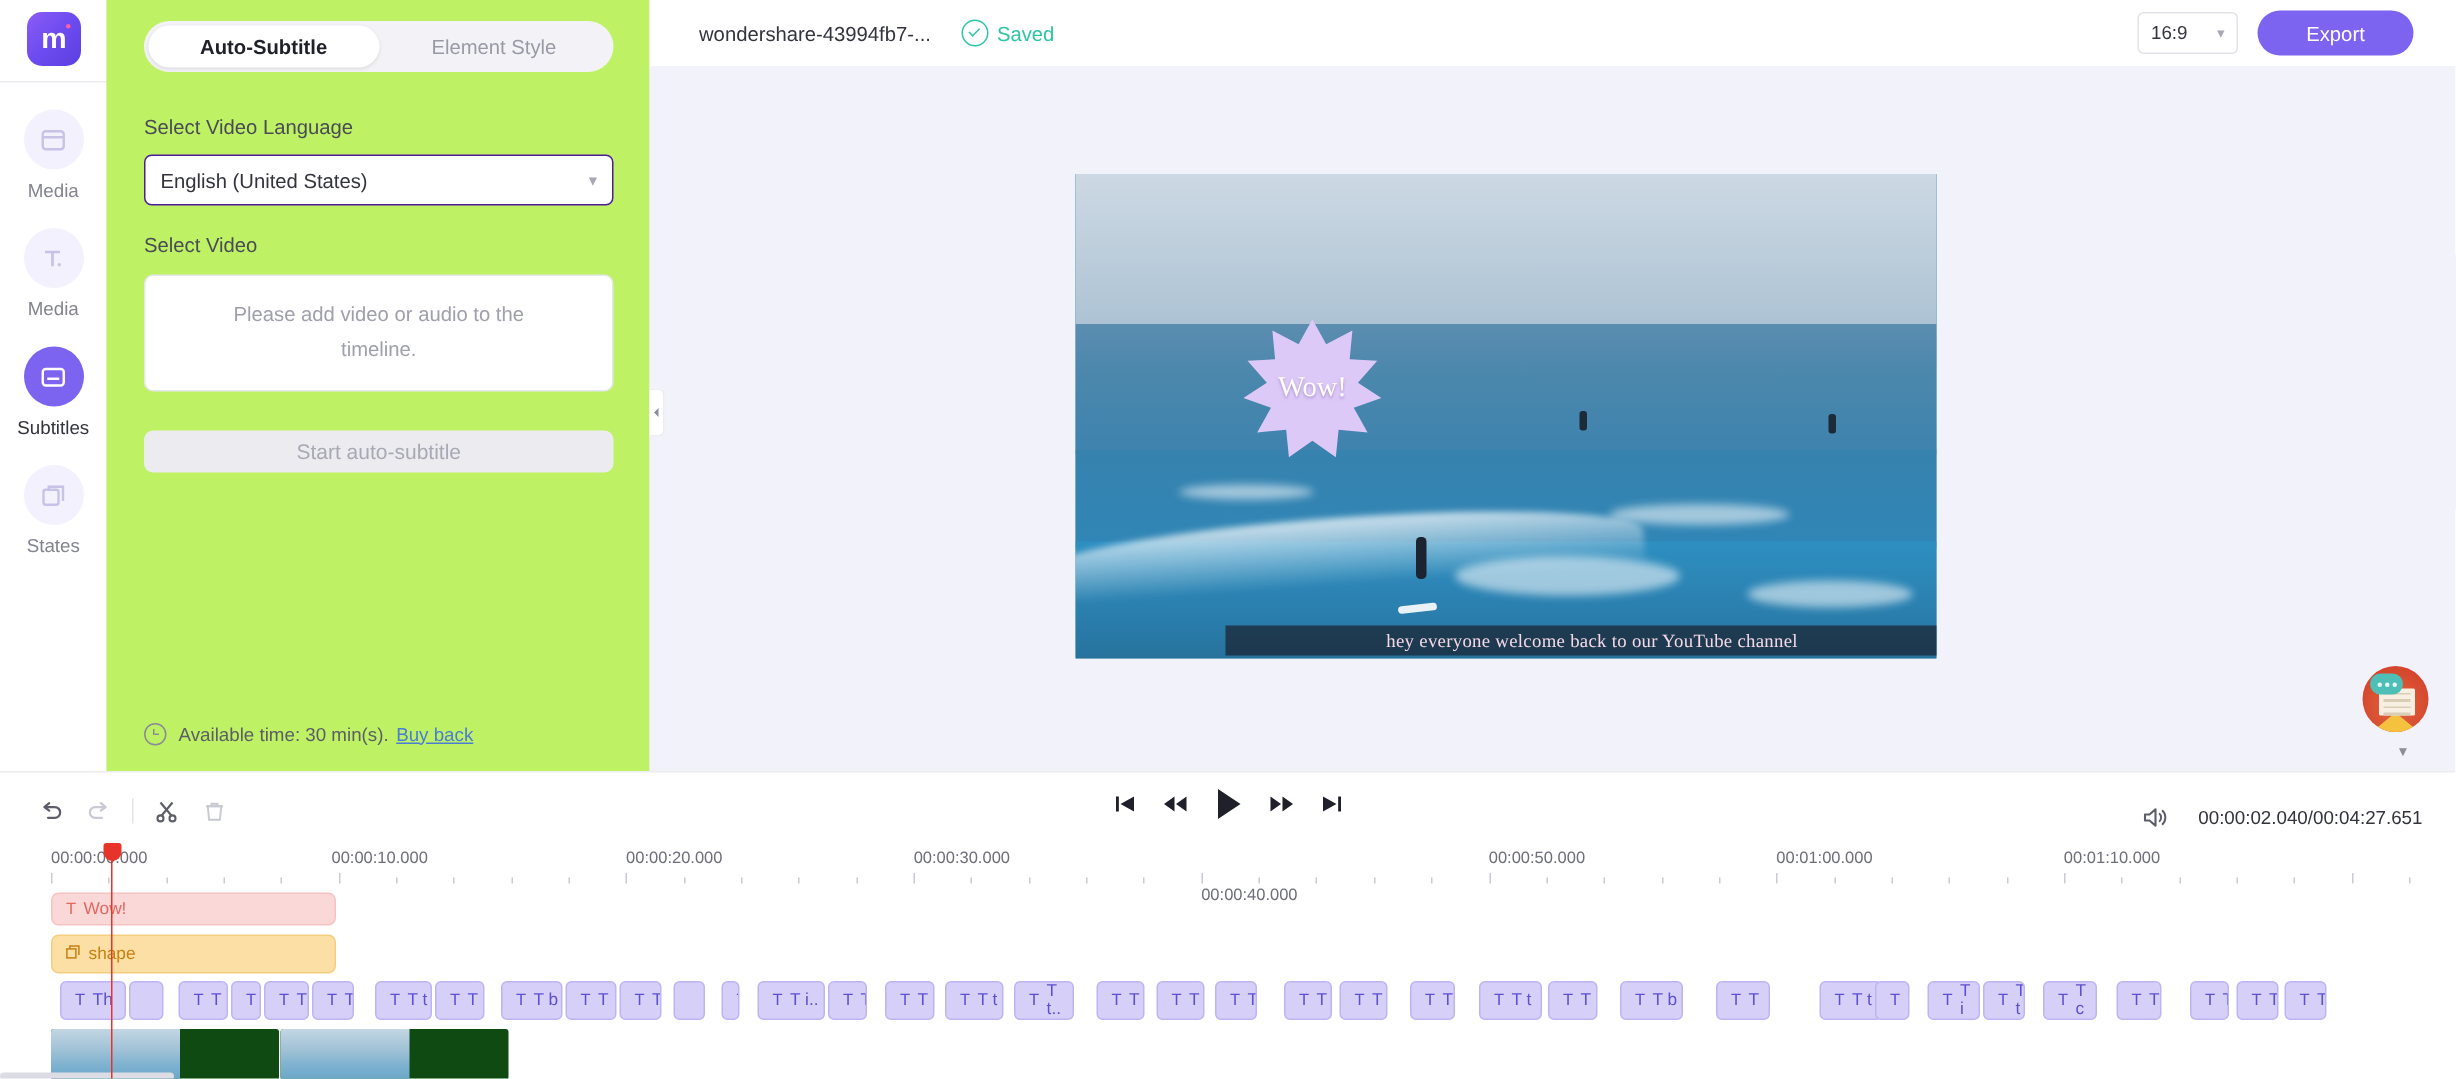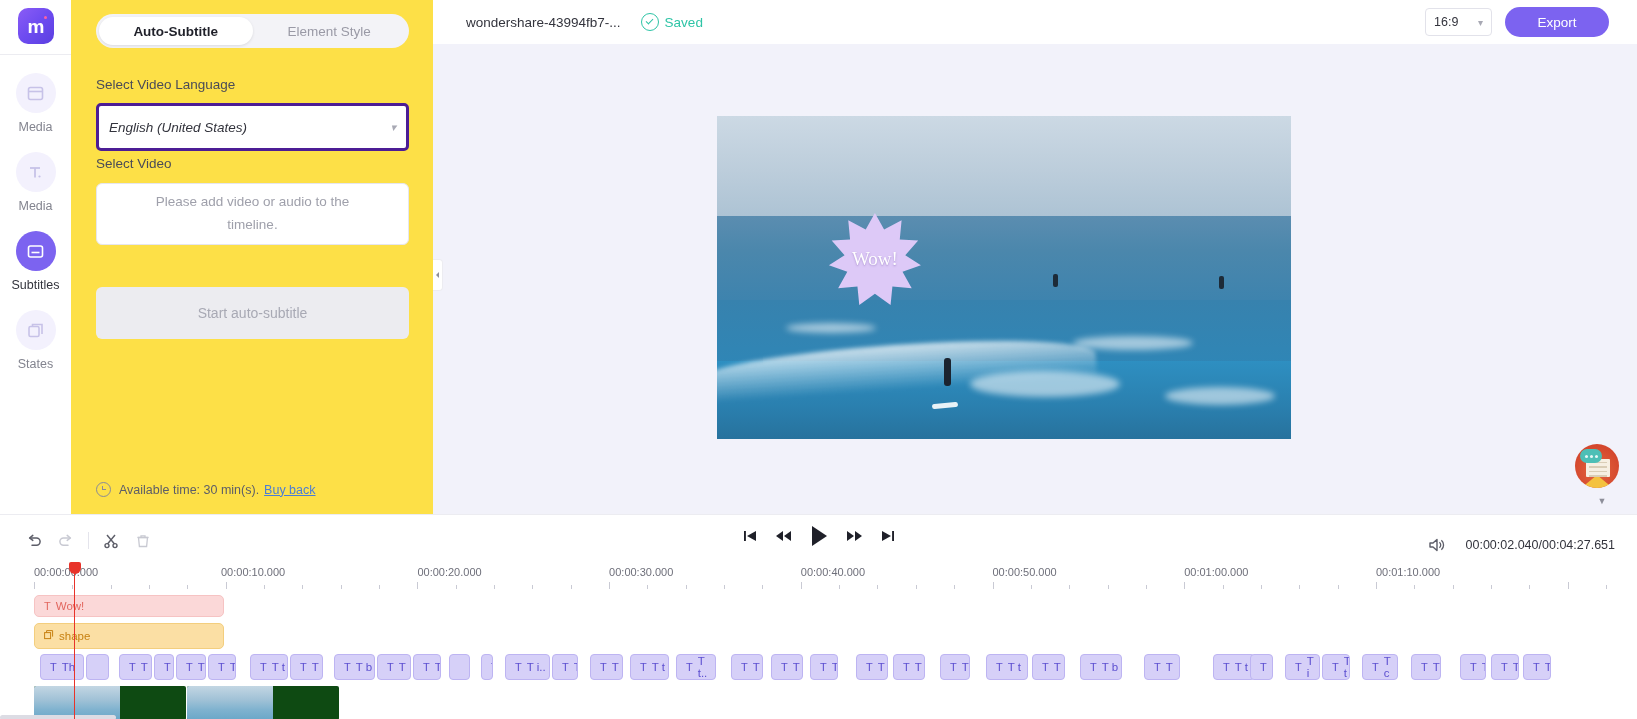--- a/index.html
+++ b/index.html
@@ -33,49 +33,48 @@
     width:40px;height:40px;border-radius:50%;background:#f3f1fd;
     display:flex;align-items:center;justify-content:center;color:#c7c2e8;
   }
   .rail-item.active .rail-ic{background:#7c63f0;color:#ffffff;}
   .rail-lb{font-size:12.5px;color:#83848f;margin-top:7px;}
   .rail-item.active .rail-lb{color:#33343d;}
 
   
   .panel{
     position:absolute;left:71px;top:0;width:362px;height:514px;
-    background:#fde047;border-right:1px solid #ececf1;
+    background:#bef264;border-right:1px solid #ececf1;
   }
   .seg{
     position:absolute;left:25px;top:14px;width:313px;height:34px;
     background:#f3f3f7;border-radius:17px;display:flex;align-items:center;
     padding:3px;box-sizing:border-box;
   }
   .seg-btn{
     flex:1;height:28px;border-radius:14px;display:flex;align-items:center;justify-content:center;
     font-size:13.5px;color:#9a9aa6;cursor:pointer;
   }
   .seg-btn.on{background:#fff;color:#1f2029;font-weight:bold;box-shadow:0 1px 3px rgba(0,0,0,.10);}
   .fld-label{position:absolute;left:25px;font-size:13.5px;color:#4a4b57;}
   .select{
-    position:absolute;left:25px;width:313px;height:48px;box-sizing:border-box;
-    border:3px solid #4c1d95;border-radius:5px;background:#fff;
+    position:absolute;left:25px;width:313px;height:34px;box-sizing:border-box;
+    border:1px solid #4c1d95;border-radius:5px;background:#fff;
     display:flex;align-items:center;padding:0 10px;font-size:13.5px;color:#33343d;
     cursor:pointer;
-    font-style:italic;
   }
   .select .chev{margin-left:auto;color:#a8a9b4;font-size:11px;}
   .dropzone{
-    position:absolute;left:25px;width:313px;height:62px;box-sizing:border-box;
+    position:absolute;left:25px;width:313px;height:78px;box-sizing:border-box;
     border:1px solid #e6e6ee;border-radius:6px;background:#fff;
     display:flex;align-items:center;justify-content:center;text-align:center;
     font-size:13.5px;color:#9fa0ab;line-height:1.7;padding:0 46px;
   }
   .start-btn{
-    position:absolute;left:25px;width:313px;height:52px;border-radius:6px;
+    position:absolute;left:25px;width:313px;height:28px;border-radius:6px;
     background:#ececf0;color:#a8a9b4;font-size:14px;
     display:flex;align-items:center;justify-content:center;cursor:default;
   }
   .avail{
     position:absolute;left:25px;top:482px;display:flex;align-items:center;
     font-size:12.5px;color:#5c5d68;
   }
   .avail .clk{width:13px;height:13px;border:1.3px solid #8a8b96;border-radius:50%;
     margin-right:8px;position:relative;}
   .avail .clk:after{content:"";position:absolute;left:5px;top:2.5px;width:1.1px;height:4.2px;background:#8a8b96;}
@@ -331,20 +330,23 @@
       <div class="foam" style="left:62%;top:68%;width:120px;height:14px;"></div>
       <div class="foam" style="left:12%;top:64%;width:90px;height:10px;"></div>
       <div class="foam" style="left:78%;top:84%;width:110px;height:18px;"></div>
       <div class="swimmer" style="left:58.5%;top:49%;"></div>
       <div class="swimmer" style="left:87.5%;top:49.5%;"></div>
       <div class="board"></div>
       <div class="surfer"></div>
       <div class="burst">
         <span>Wow!</span>
       </div>
+      <div class="cap">
+        <span>hey everyone welcome back to our YouTube channel</span>
+      </div>
     </div>
 
     <div class="helper">
       <span class="env"></span>
       <span class="pg">
           <i></i>
           <i></i>
           <i></i>
           <i></i>
         </span>
@@ -433,21 +435,21 @@
           <span>00:00:02.040</span><span>/</span><span>00:04:27.651</span>
         </div>
       </div>
     </div>
 
     <div class="ruler" id="ruler">
         <div class="rl-lab" style="left: 34px;">00:00:00.000</div>
         <div class="rl-lab" style="left: 221px;">00:00:10.000</div>
         <div class="rl-lab" style="left: 417.4px;">00:00:20.000</div>
         <div class="rl-lab" style="left: 609.1px;">00:00:30.000</div>
-        <div class="rl-lab" style="left: 800.8px;">00:00:40.000</div>
+        <div class="rl-lab" style="left: 800.8px; margin-top: 25px;">00:00:40.000</div>
         <div class="rl-lab" style="left: 992.5px;">00:00:50.000</div>
         <div class="rl-lab" style="left: 1184.2px;">00:01:00.000</div>
         <div class="rl-lab" style="left: 1375.9px;">00:01:10.000</div>
         <div class="rl-tick" style="left: 34px; height: 7px;"></div>
         <div class="rl-tick" style="left: 72.34px; height: 4px;"></div>
         <div class="rl-tick" style="left: 110.68px; height: 4px;"></div>
         <div class="rl-tick" style="left: 149.02px; height: 4px;"></div>
         <div class="rl-tick" style="left: 187.36px; height: 4px;"></div>
         <div class="rl-tick" style="left: 225.7px; height: 7px;"></div>
         <div class="rl-tick" style="left: 264.04px; height: 4px;"></div>

